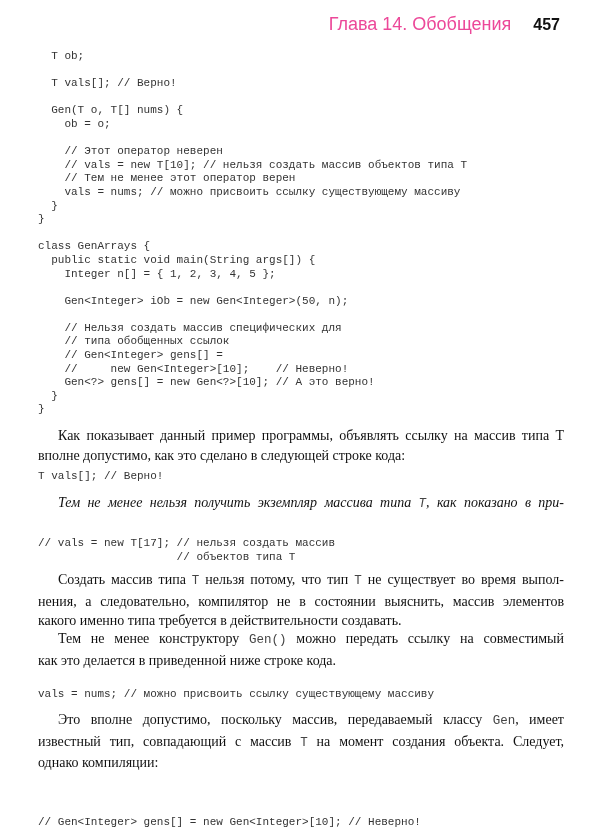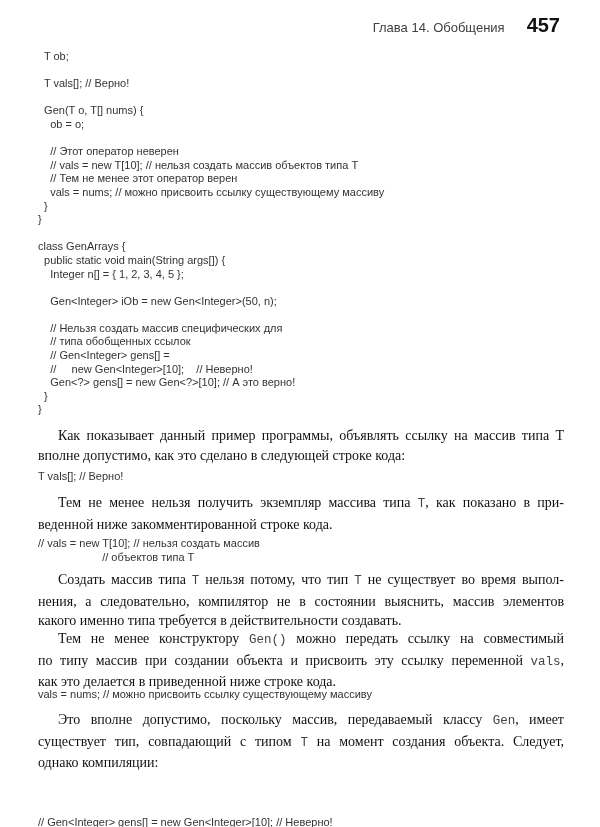--- a/index.html
+++ b/index.html
@@ -1,20 +1,20 @@
 <!DOCTYPE html>
 <html><head>
   <meta charset="utf-8">
   <style>
     html, body { margin: 0; padding: 0; background: #ffffff; }
     body { width: 600px; height: 827px; position: relative; overflow: hidden; color: #1a1a1a; }
     .header { position: absolute; top: 14px; right: 40px; display: flex; align-items: baseline; gap: 22px; }
-    .chapter { font-family: "Liberation Sans", sans-serif; font-size: 13px; color: #404040; }
-    .pagenum { font-family: "Liberation Sans", sans-serif; font-size: 20px; font-weight: bold; color: #111; }
-    .code { font-family: Liberation Sans, sans-serif; font-size: 11px; color: #333; white-space: pre; margin: 0; line-height: 13.6px; }
+    .chapter { font-family: "Liberation Sans", sans-serif; font-size: 18px; color: #ec4899; }
+    .pagenum { font-family: "Liberation Sans", sans-serif; font-size: 16px; font-weight: bold; color: #111; }
+    .code { font-family: Liberation Mono, monospace; font-size: 11px; color: #333; white-space: pre; margin: 0; line-height: 13.6px; }
     .block { position: absolute; left: 38px; }
     .para { position: absolute; left: 38px; width: 526px; font-family: "Liberation Serif", serif; font-size: 14px; line-height: 19.5px; color: #111; text-align: justify; }
     .para .indent { display: inline-block; width: 20px; }
     .para code { font-family: "Liberation Mono", monospace; font-size: 12.5px; color: #444; }
     .line { display: block; text-align: justify; text-align-last: justify; }
     .line.last { text-align-last: left; }
   </style>
 </head>
 <body>
 
@@ -55,47 +55,45 @@
 
 <div class="para" style="top:426px;">
   <span class="line"><span class="indent"></span><span>Как показывает данный пример программы, объявлять ссылку на массив типа T</span></span>
   <span class="line last">вполне допустимо, как это сделано в следующей строке кода:</span>
 </div>
 
 <div class="block" style="top:470px;">
   <pre class="code">T vals[]; // Верно!</pre>
 </div>
 
-<div class="para" style="top:493px;">
+<div class="para" style="top:493px;font-style:italic;">
   <span class="line"><span class="indent"></span><span>Тем не менее нельзя получить экземпляр массива типа </span><code>T</code><span>, как показано в при-</span></span>
-  <span class="line last">веденной ниже закомментированной строке кода.</span>
 </div>
 
 <div class="block" style="top:537px;">
-  <pre class="code">// vals = new T[10]; // нельзя создать массив</pre>
+  <pre class="code">// vals = new T[17]; // нельзя создать массив</pre>
   <pre class="code">                     // объектов типа T</pre>
 </div>
 
 <div class="para" style="top:570px;">
   <span class="line"><span class="indent"></span><span>Создать массив типа </span><code>T</code><span> нельзя потому, что тип </span><code>T</code><span> не существует во время выпол-</span></span>
   <span class="line">нения, а следовательно, компилятор не в состоянии выяснить, массив элементов</span>
   <span class="line last">какого именно типа требуется в действительности создавать.</span>
 </div>
 
 <div class="para" style="top:629px;">
   <span class="line"><span class="indent"></span><span>Тем не менее конструктору </span><code>Gen()</code><span> можно передать ссылку на совместимый</span></span>
-  <span class="line"><span>по типу массив при создании объекта и присвоить эту ссылку переменной </span><code>vals</code><span>,</span></span>
   <span class="line last">как это делается в приведенной ниже строке кода.</span>
 </div>
 
 <div class="block" style="top:688px;">
   <pre class="code">vals = nums; // можно присвоить ссылку существующему массиву</pre>
 </div>
 
 <div class="para" style="top:710px;">
   <span class="line"><span class="indent"></span><span>Это вполне допустимо, поскольку массив, передаваемый классу </span><code>Gen</code><span>, имеет</span></span>
-  <span class="line"><span>существует тип, совпадающий с типом </span><code>T</code><span> на момент создания объекта. Следует,</span></span>
+  <span class="line"><span>известный тип, совпадающий с массив </span><code>T</code><span> на момент создания объекта. Следует,</span></span>
   <span class="line last">однако компиляции:</span>
 </div>
 
 <div class="block" style="top:802px;margin-top:14px;">
   <pre class="code">// Gen&lt;Integer&gt; gens[] = new Gen&lt;Integer&gt;[10]; // Неверно!</pre>
 </div>
 
 </body></html>

